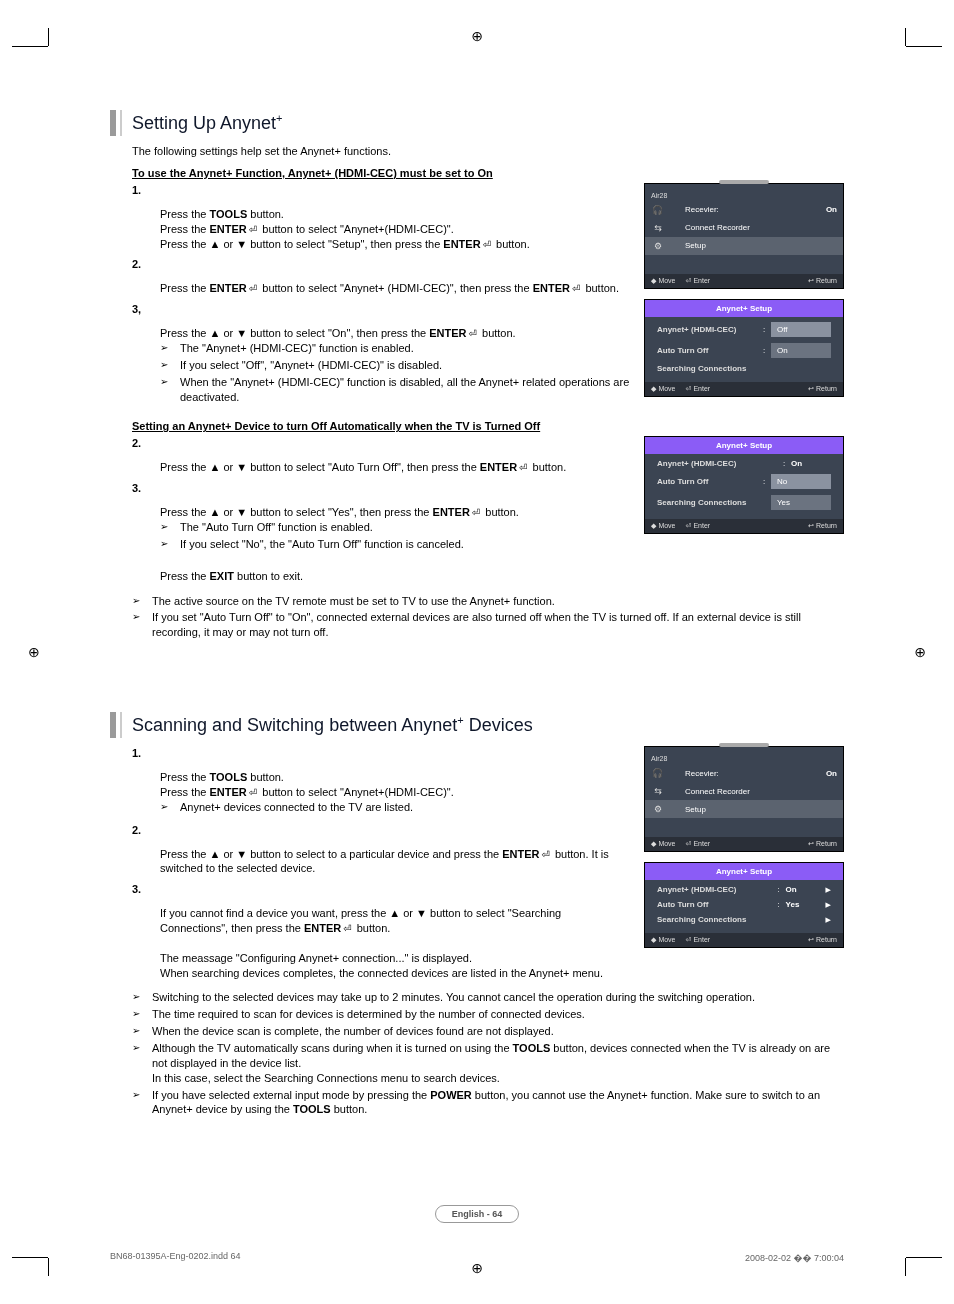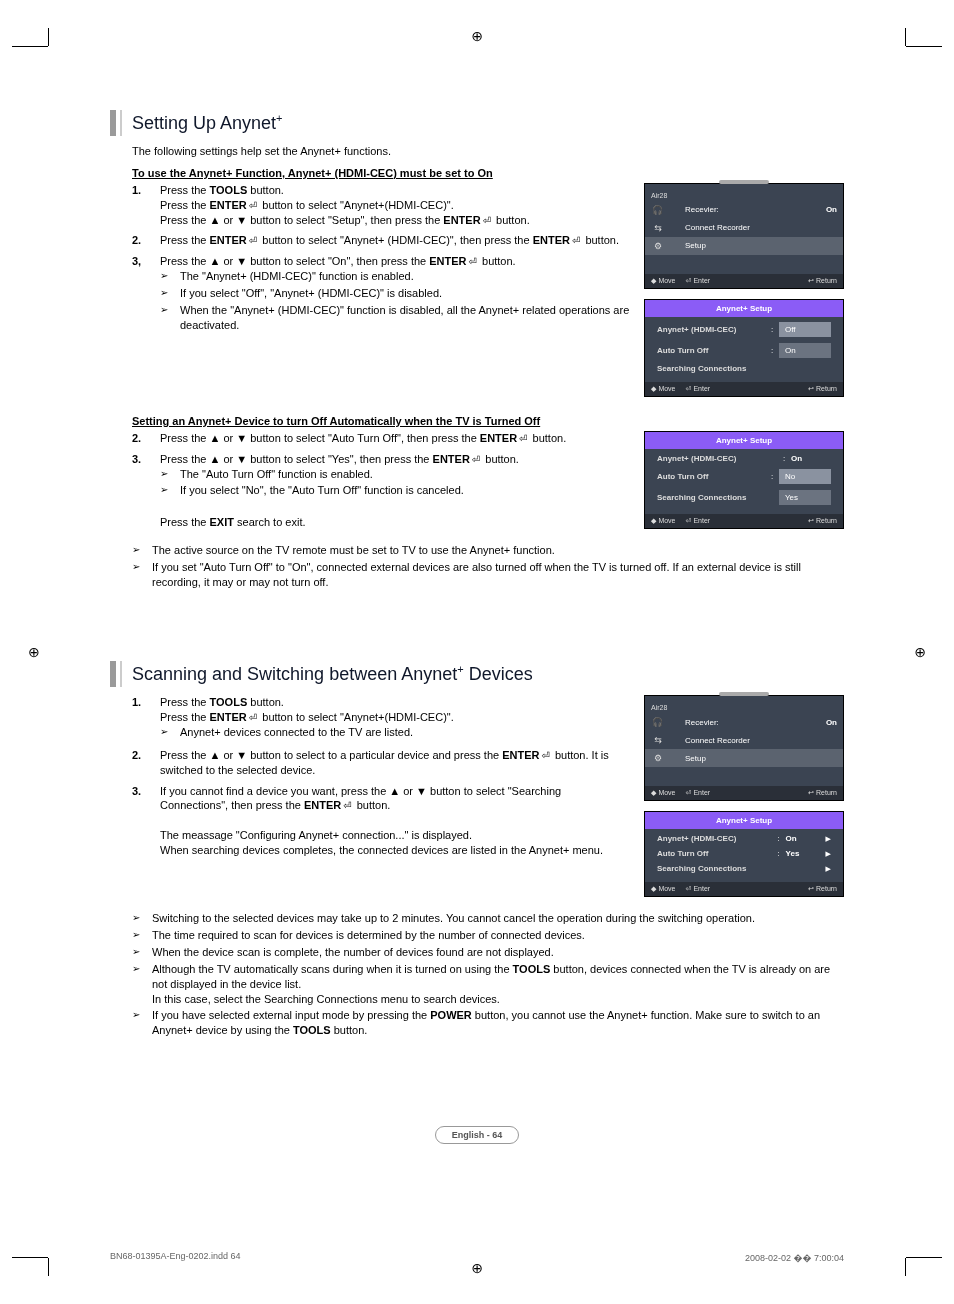--- a/index.html
+++ b/index.html
@@ -38,21 +38,21 @@
   p.intro { margin: 4px 0 6px 22px; line-height:1.35;}
   .subhead { font-weight:bold; text-decoration:underline; margin:8px 0 4px 22px; font-size:11px;}
   
   .content-row { display:flex; align-items:flex-start; }
   .text-col { flex:1; padding-right:12px; }
   .shot-col { width:200px; flex-shrink:0; }
   
   ol.steps { list-style:none; margin-left:22px; }
   ol.steps > li { display:flex; margin-bottom:6px; line-height:1.35;}
   ol.steps > li > .num { width:28px; font-weight:bold; flex-shrink:0;}
-  ol.steps > li > .body { flex:1; }
+  ol.steps > li > .body { flex:1;margin-top:24px; }
   
   ul.arrows { list-style:none; margin-left:0; }
   ul.arrows > li { display:flex; line-height:1.35; margin-bottom:2px;}
   ul.arrows > li::before { content:"➢"; width:20px; flex-shrink:0; font-size:10px;}
   
   .note-list { list-style:none; margin-left:22px; margin-top:4px;}
   .note-list > li { display:flex; line-height:1.35; margin-bottom:2px;}
   .note-list > li::before { content:"➢"; width:20px; flex-shrink:0; font-size:10px;}
   
   b { font-weight:bold; }
@@ -74,21 +74,21 @@
   .osd-foot .move::before { content:"◆";}
   .osd-foot .enter::before { content:"⏎";}
   .osd-foot .ret::before { content:"↩";}
   .osd-foot .right { margin-left:auto;}
   
   .setup-row { display:flex; padding:3px 12px; font-size:8px; align-items:center;}
   .setup-row .lbl { flex:1; color:#ddd; font-weight:bold;}
   .setup-row .colon { width:8px;}
   .setup-row .val { width:40px; color:#fff; font-weight:bold;}
   .setup-row .arrow { font-size:7px;}
-  .dropdown { background:#6b7380; color:#fff; padding:3px 6px; font-size:8px; margin-left:auto; width:52px; text-align:left;}
+  .dropdown { background:#6b7380; color:#fff; padding:3px 6px; font-size:8px; margin-left:auto; width:60px; text-align:left;}
   .dropdown.sel { background:#8a92a0;}
   
   .page-label { margin-top:88px; text-align:center;}
   .page-label span { display:inline-block; border:1px solid #999; border-radius:10px; padding:3px 16px; font-size:9px; font-weight:bold; color:#555;}
   
   .footer { position:absolute; bottom:40px; left:110px; right:110px; display:flex; justify-content:space-between; font-size:9px; color:#666;}
 </style>
 </head>
 <body>
 
@@ -221,21 +221,21 @@
           <span>Press the ▲ or ▼ button to select "Yes", then press the </span><b>ENTER</b><span class="enter-icon">⏎</span><span> button.</span>
           <ul class="arrows">
             <li>
                 <span>The "Auto Turn Off" function is enabled.</span>
               </li>
             <li>
                 <span>If you select "No", the "Auto Turn Off" function is canceled.</span>
               </li>
           </ul>
           <br>
-          <span>Press the </span><b>EXIT</b><span> search to exit.</span>
+          <span>Press the </span><b>EXIT</b><span> button to exit.</span>
         </span>
       </li>
     </ol>
   </div>
   <div class="shot-col">
 
     <div class="osd">
       <div class="osd-title-center">Anynet+ Setup</div>
       <div style="padding:2px 0 6px 0;">
         <div class="setup-row">

